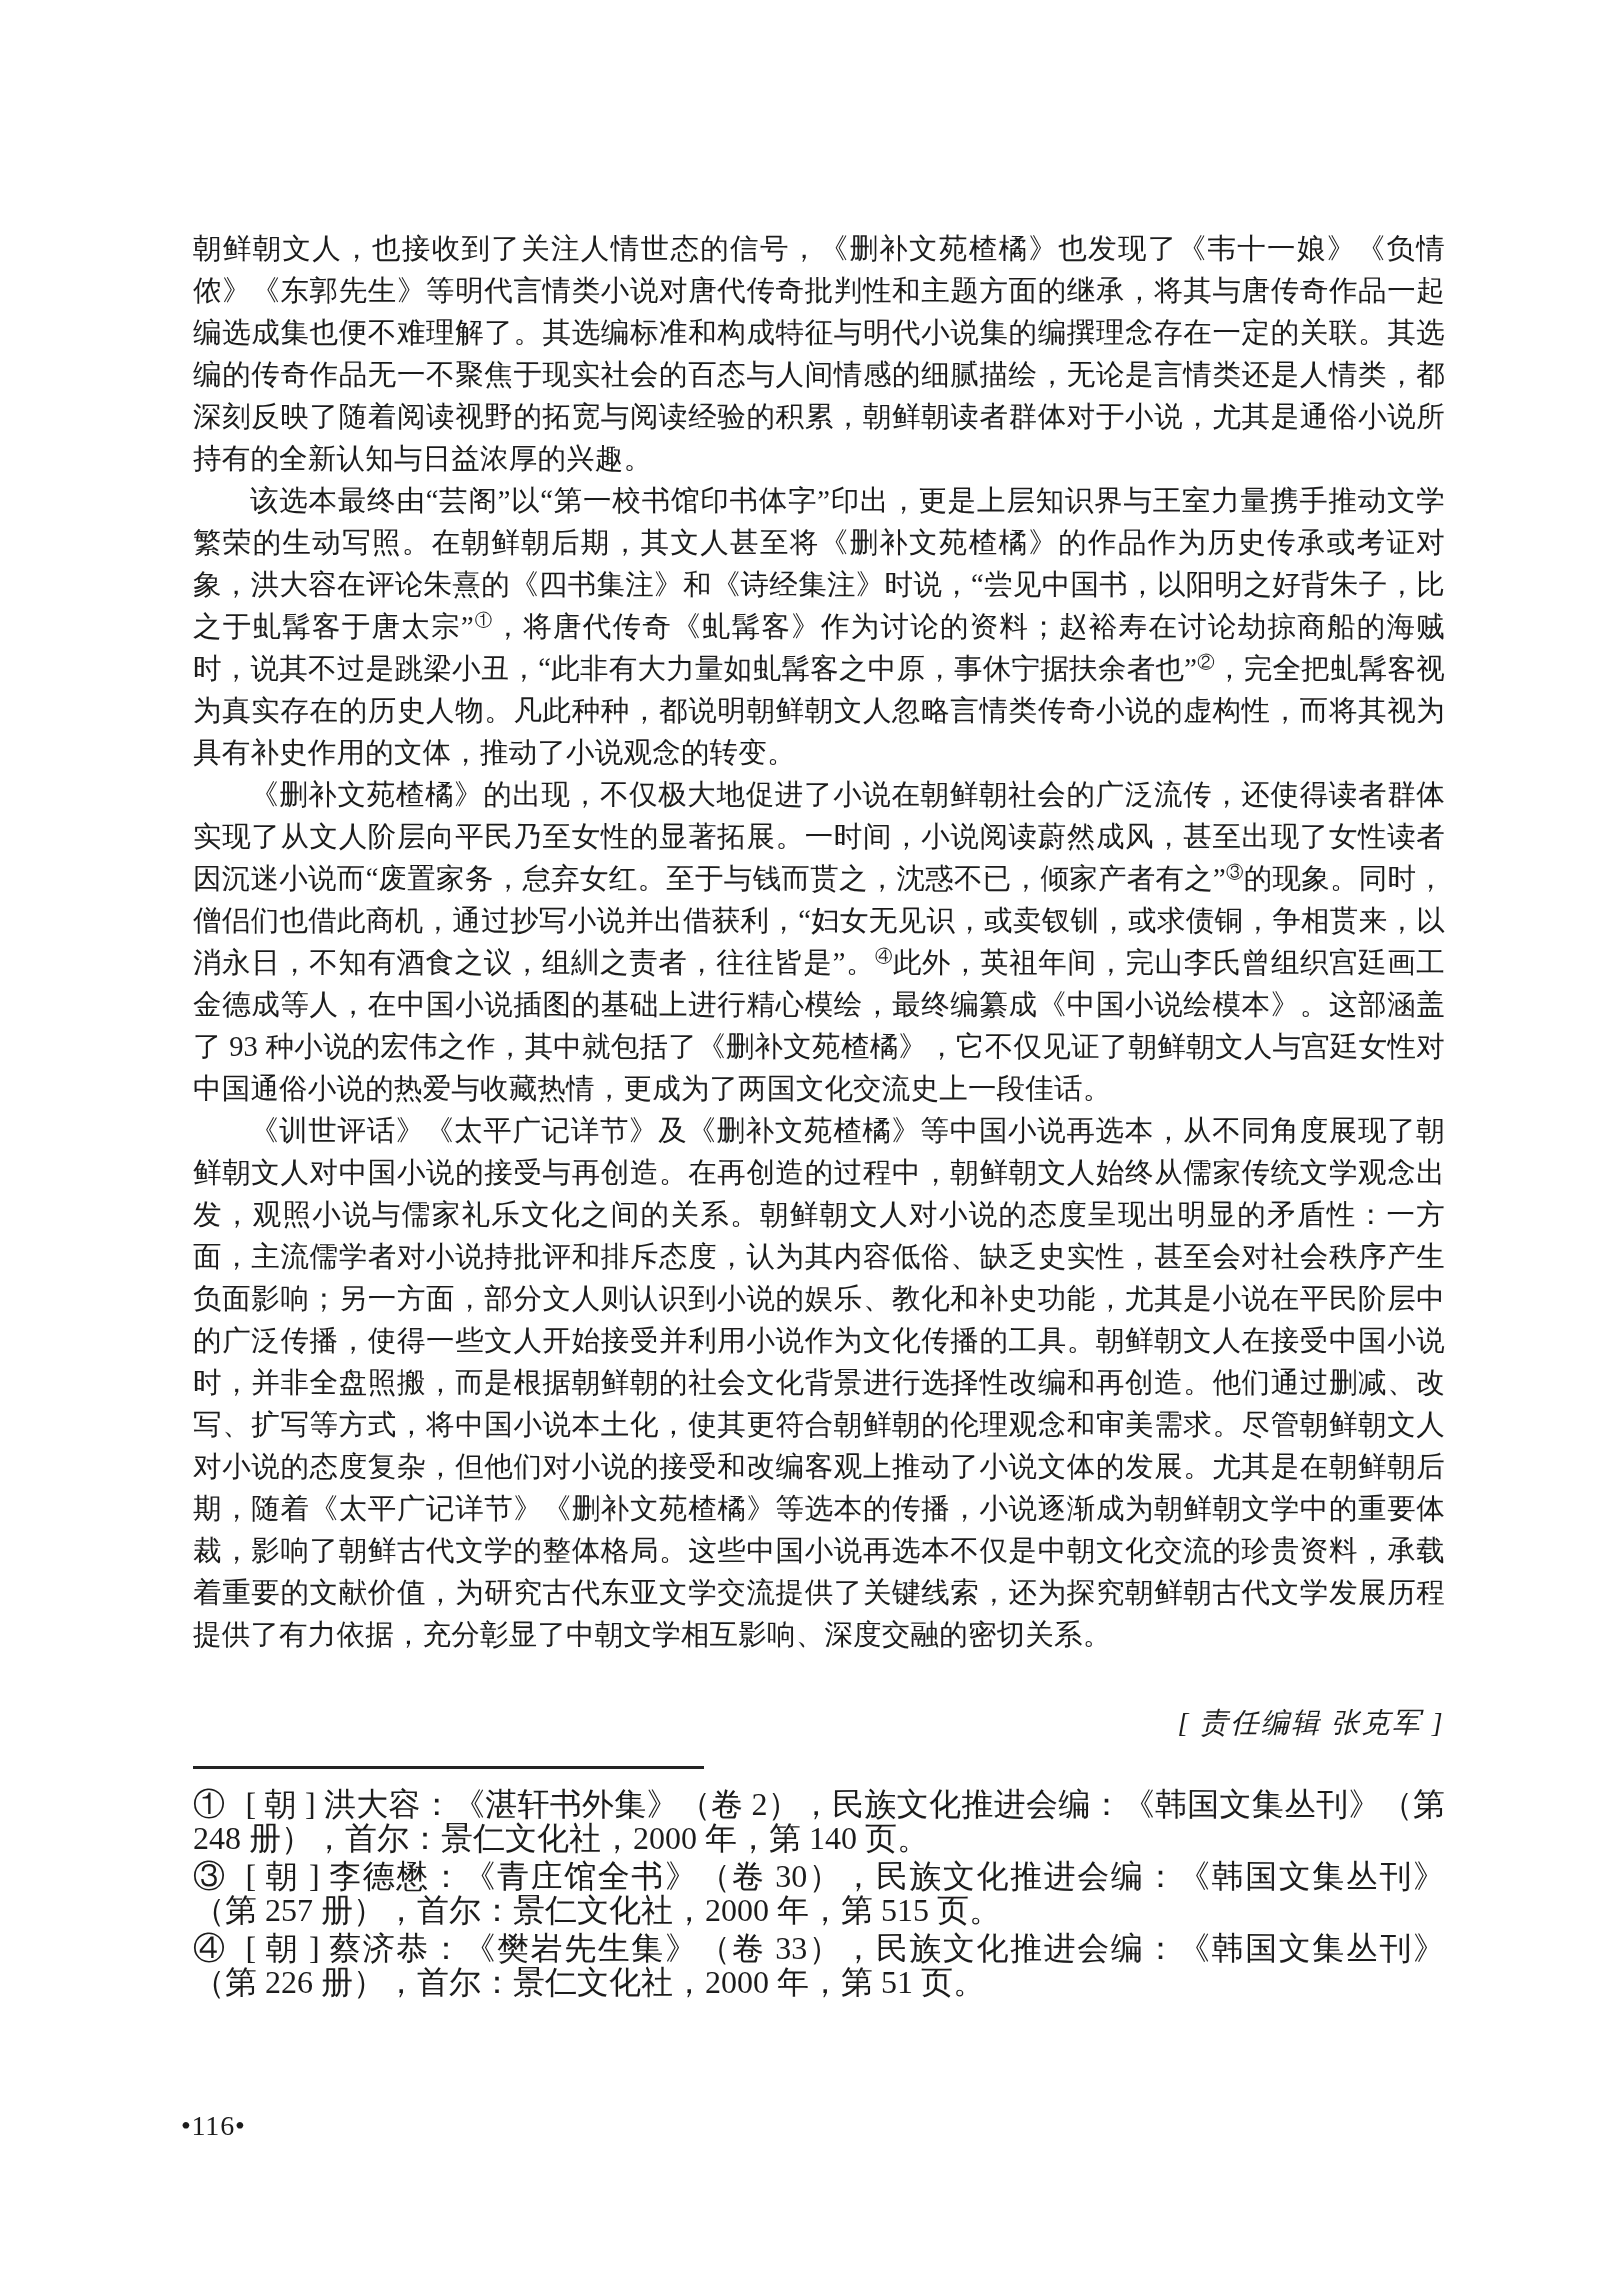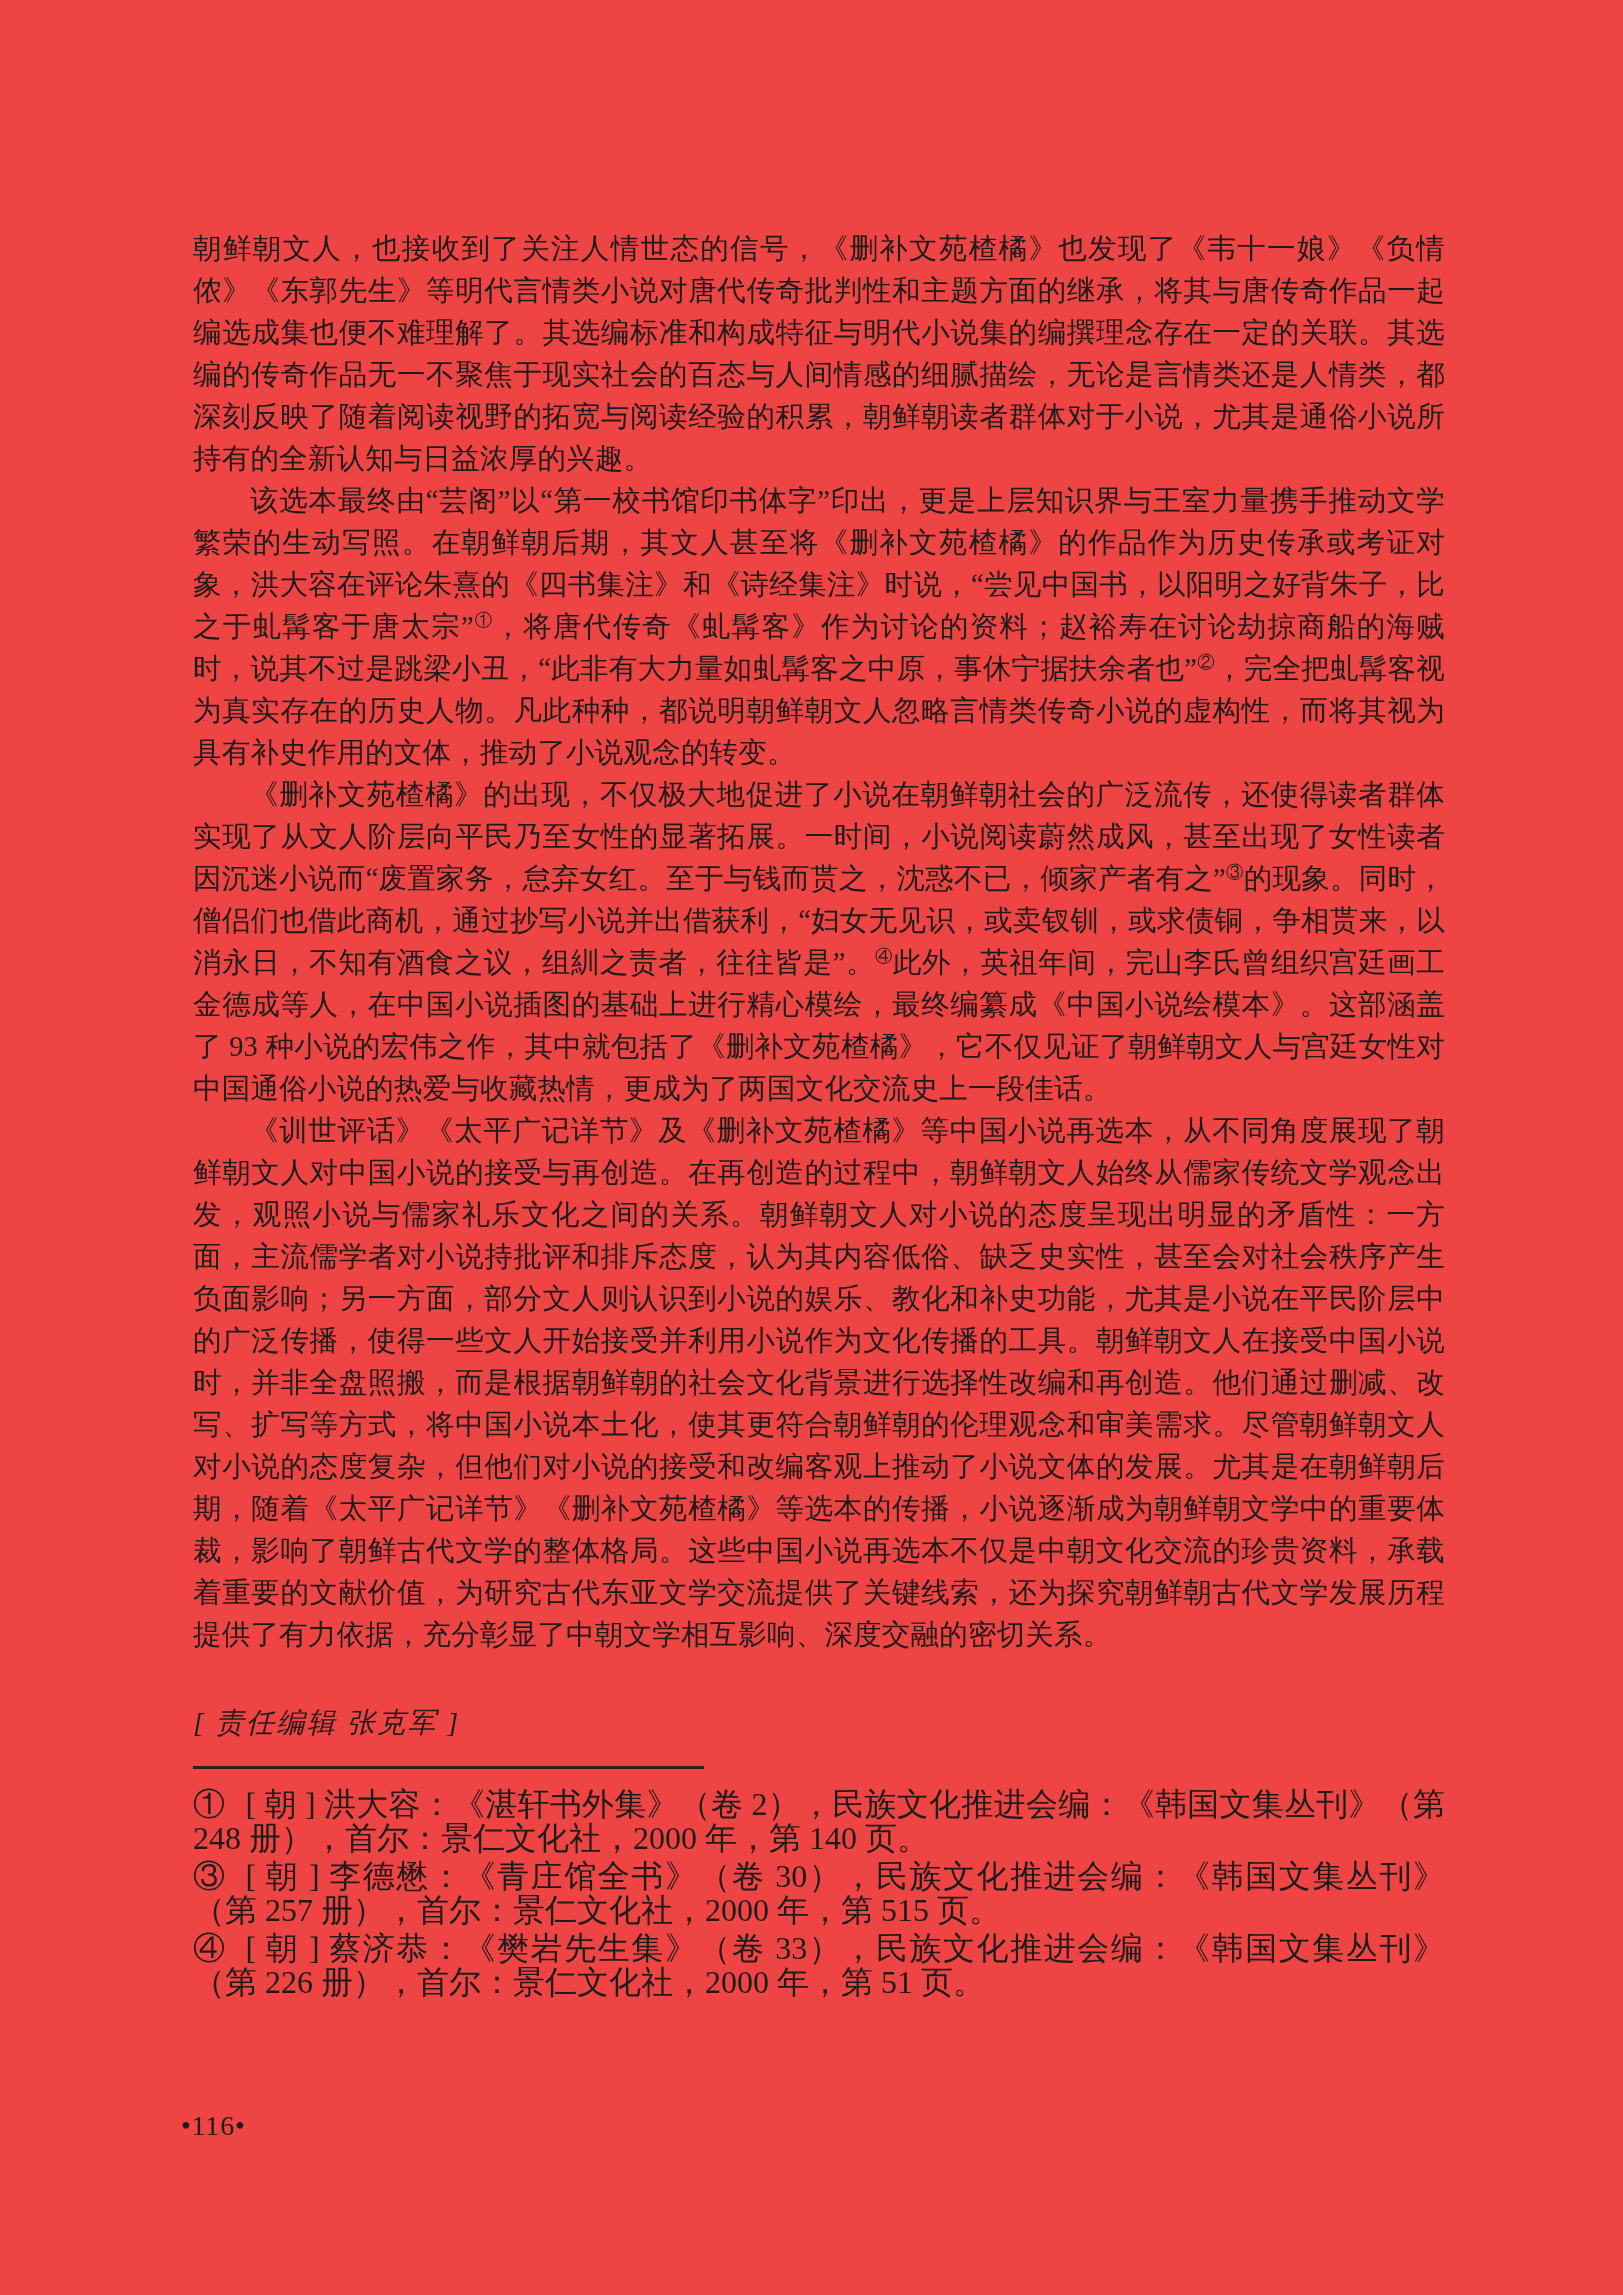--- a/index.html
+++ b/index.html
@@ -1,21 +1,21 @@
 <!DOCTYPE html>
 <html lang="zh" style="font-size:12.7px"><head>
 <meta charset="utf-8">
 <style>
   html, body { margin: 0; padding: 0; background: #e8e8e8; }
   .page {
     position: relative;
     width: 1623px;
     height: 2295px;
     margin: 0 auto;
-    background: #ef4444;
+    background: #ffffff;
     font-family: "Liberation Serif", "DejaVu Serif", serif;
     color: #1c1c1c;
     overflow: hidden;
   }
   .text-block {
     position: absolute;
     left: 193px;
     top: 228px;
     width: 1252px;
   }
@@ -27,21 +27,21 @@
     letter-spacing: 0.2px;
   }
   .para.indent { text-indent: 57px; }
   sup.fnref {
     font-size: 17.4px;
     line-height: 0;
     vertical-align: super;
   }
   .editor-note {
     margin-top: 48px;
-    text-align: left;
+    text-align: right;
     font-size: 28px;
     font-style: italic;
     letter-spacing: 2.4px;
   }
   .footnote-section { margin-top: 24px; }
   .fn-divider {
     width: 511px;
     height: 3.2px;
     background: #232323;
     margin: 0 0 17.4px 0;

